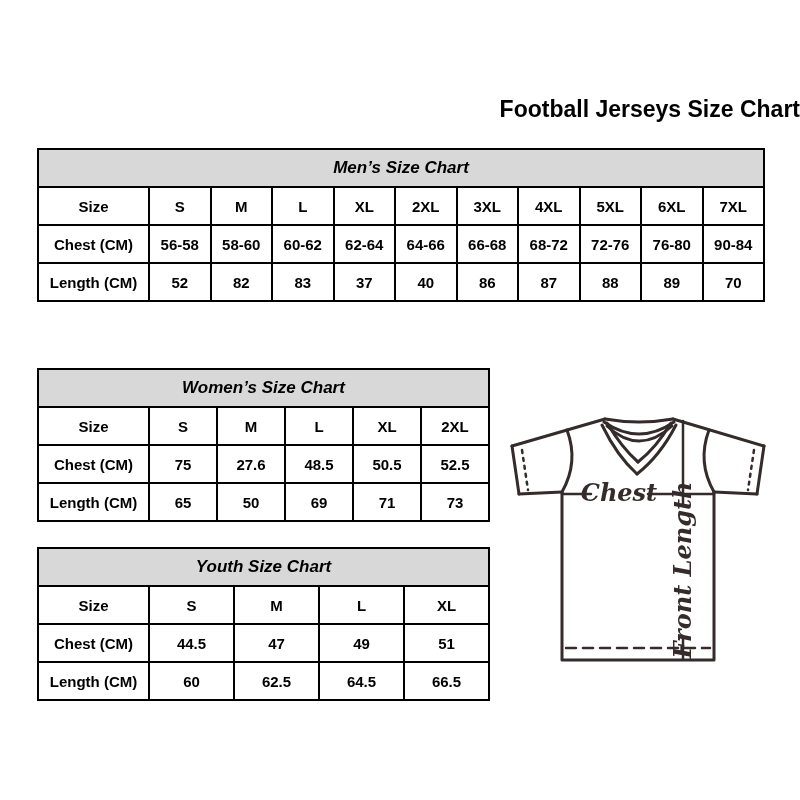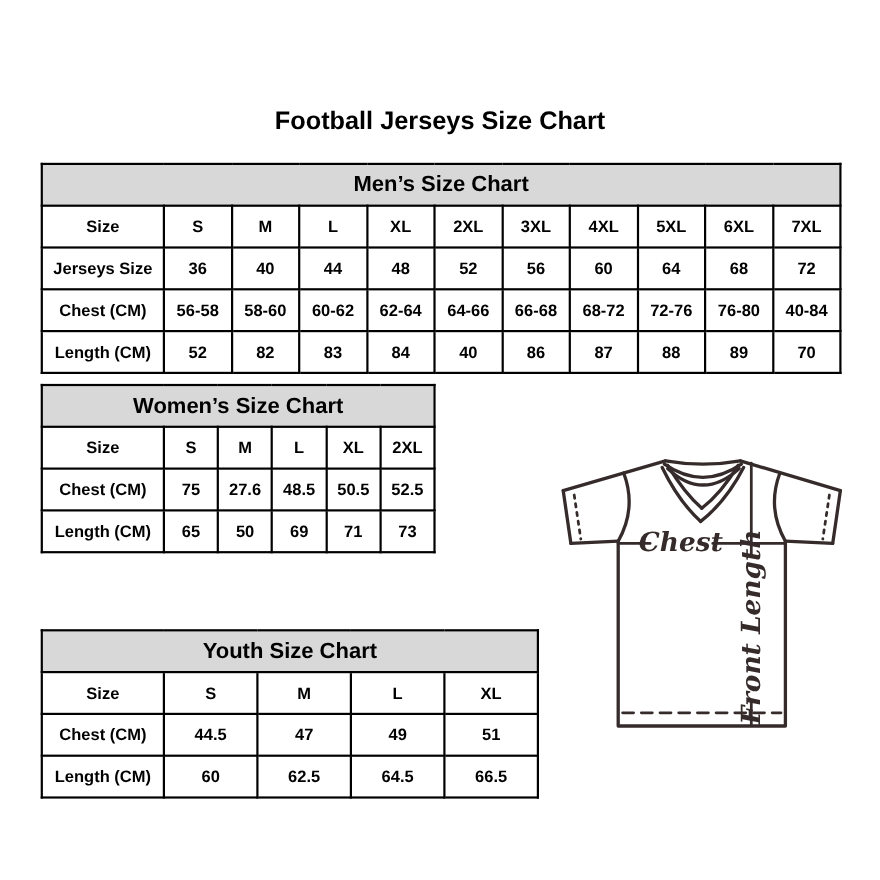--- a/index.html
+++ b/index.html
@@ -15,21 +15,21 @@
     position: relative;
     width: 800px;
     height: 800px;
     background: var(--page-bg);
     font-family: "Liberation Sans", sans-serif;
     overflow: hidden;
   }
   .page-title {
     position: absolute;
     left: 0; right: 0; top: 96px;
-    text-align: center;
+    text-align: right;
     font-size: 23px;
     font-weight: bold;
     color: var(--text);
   }
   table.size-table {
     position: absolute;
     border-collapse: collapse;
     table-layout: fixed;
     background: #ffffff;
     border: 2px solid var(--table-border);
@@ -41,25 +41,26 @@
     font-weight: bold;
     font-size: 15px;
     height: 38px;
     padding: 0 2px;
     color: var(--text);
     overflow: hidden;
     white-space: nowrap;
   }
   .size-table td.band {
     background: var(--header-bg);
-    font-size: 20px;
+    font-size: 17px;
+    font-style: italic;
   }
   #men-table   { left: 37px; top: 148px; width: 728px; }
-  #women-table { left: 37px; top: 349px; width: 359px; }
-  #youth-table { left: 37px; top: 547px; width: 453px; margin-top: 25px; }
+  #women-table { left: 37px; top: 368px; width: 453px; }
+  #youth-table { left: 37px; top: 547px; width: 453px; }
 
   .jersey { position: absolute; left: 500px; top: 400px; width: 280px; height: 280px; }
   .jersey path, .jersey line {
     stroke: var(--jersey-line);
     fill: none;
     stroke-linejoin: round;
     stroke-linecap: round;
   }
   .jersey .outline { stroke-width: 3; }
   .jersey .measure { stroke-width: 2.5; }
@@ -106,51 +107,38 @@
           <td class="colhead">L</td>
           <td class="colhead">XL</td>
           <td class="colhead">2XL</td>
           <td class="colhead">3XL</td>
           <td class="colhead">4XL</td>
           <td class="colhead">5XL</td>
           <td class="colhead">6XL</td>
           <td class="colhead">7XL</td>
         </tr>
         <tr>
-          <td class="rowlabel">Jerseys Size</td>
-          <td class="cell">36</td>
-          <td class="cell">40</td>
-          <td class="cell">44</td>
-          <td class="cell">48</td>
-          <td class="cell">52</td>
-          <td class="cell">56</td>
-          <td class="cell">60</td>
-          <td class="cell">64</td>
-          <td class="cell">68</td>
-          <td class="cell">72</td>
-        </tr>
-        <tr>
           <td class="rowlabel">Chest (CM)</td>
           <td class="cell">56-58</td>
           <td class="cell">58-60</td>
           <td class="cell">60-62</td>
           <td class="cell">62-64</td>
           <td class="cell">64-66</td>
           <td class="cell">66-68</td>
           <td class="cell">68-72</td>
           <td class="cell">72-76</td>
           <td class="cell">76-80</td>
-          <td class="cell">40-84</td>
+          <td class="cell">90-84</td>
         </tr>
         <tr>
           <td class="rowlabel">Length (CM)</td>
           <td class="cell">52</td>
           <td class="cell">82</td>
           <td class="cell">83</td>
-          <td class="cell">84</td>
+          <td class="cell">37</td>
           <td class="cell">40</td>
           <td class="cell">86</td>
           <td class="cell">87</td>
           <td class="cell">88</td>
           <td class="cell">89</td>
           <td class="cell">70</td>
         </tr>
       </tbody>
     </table>
 

